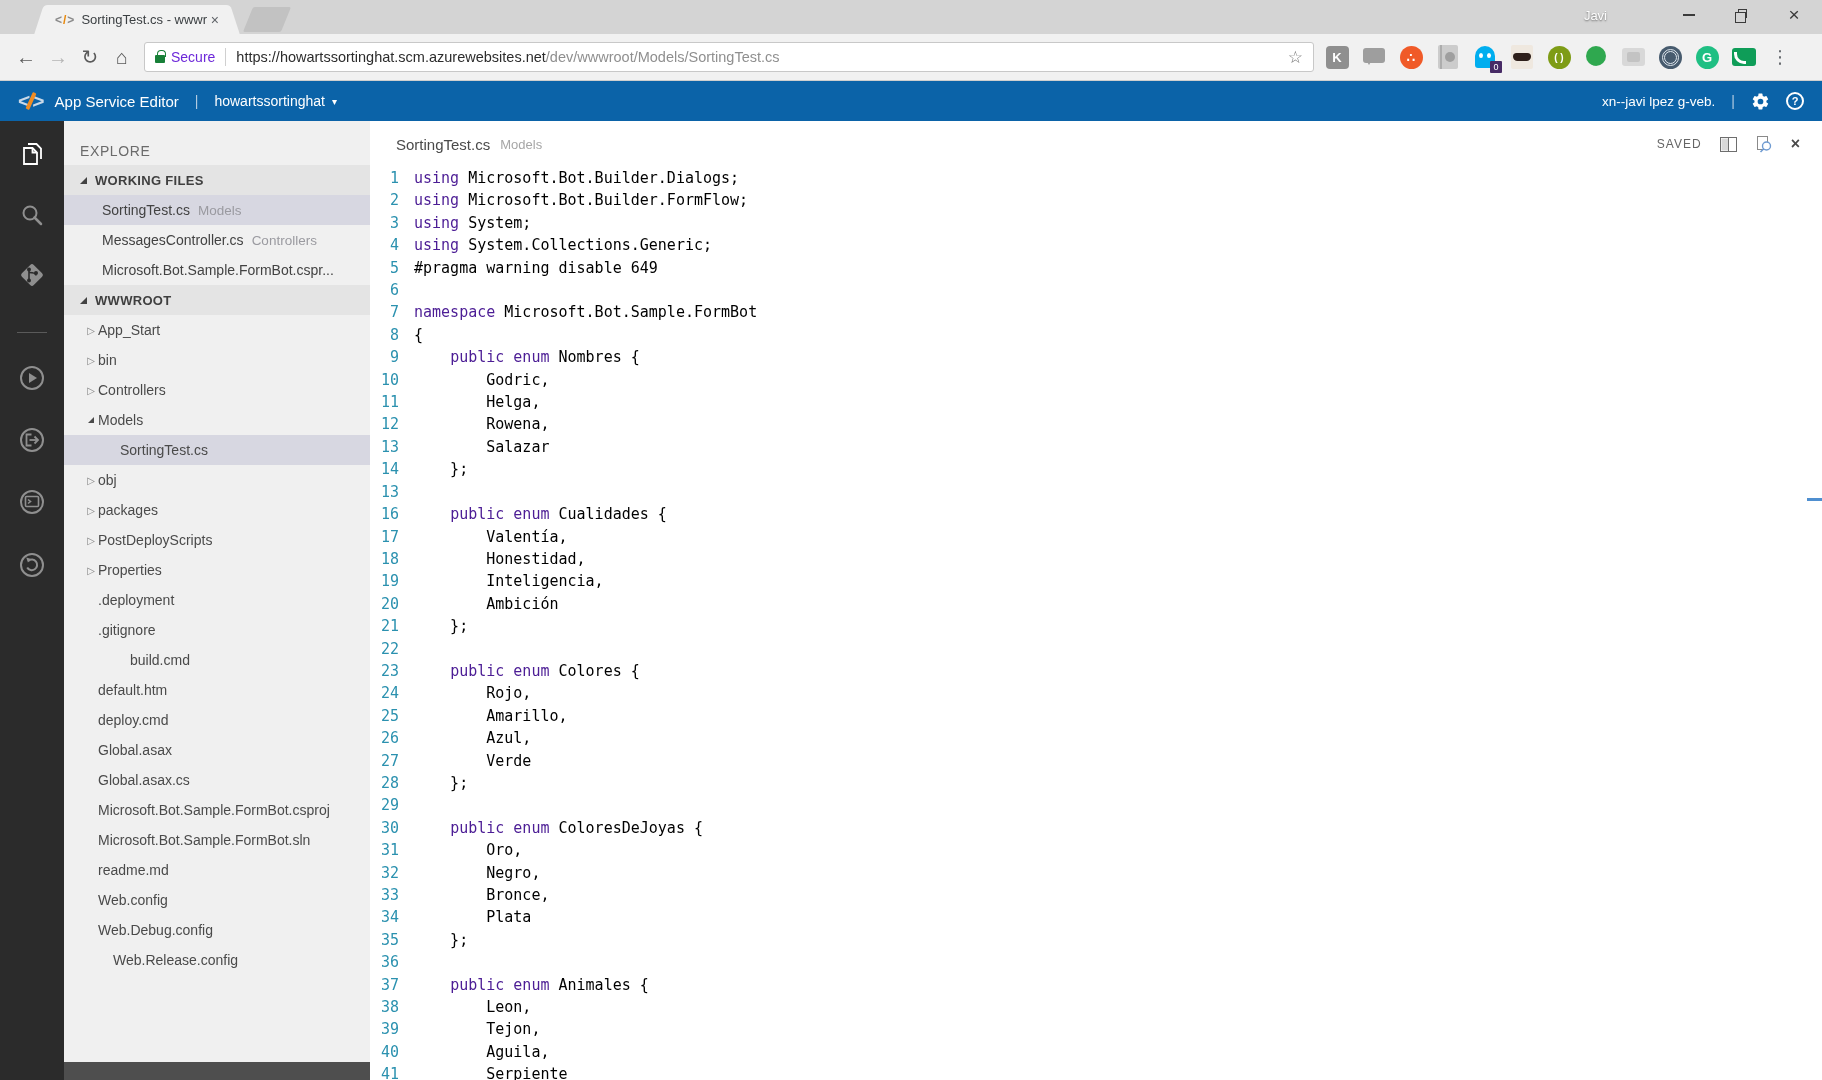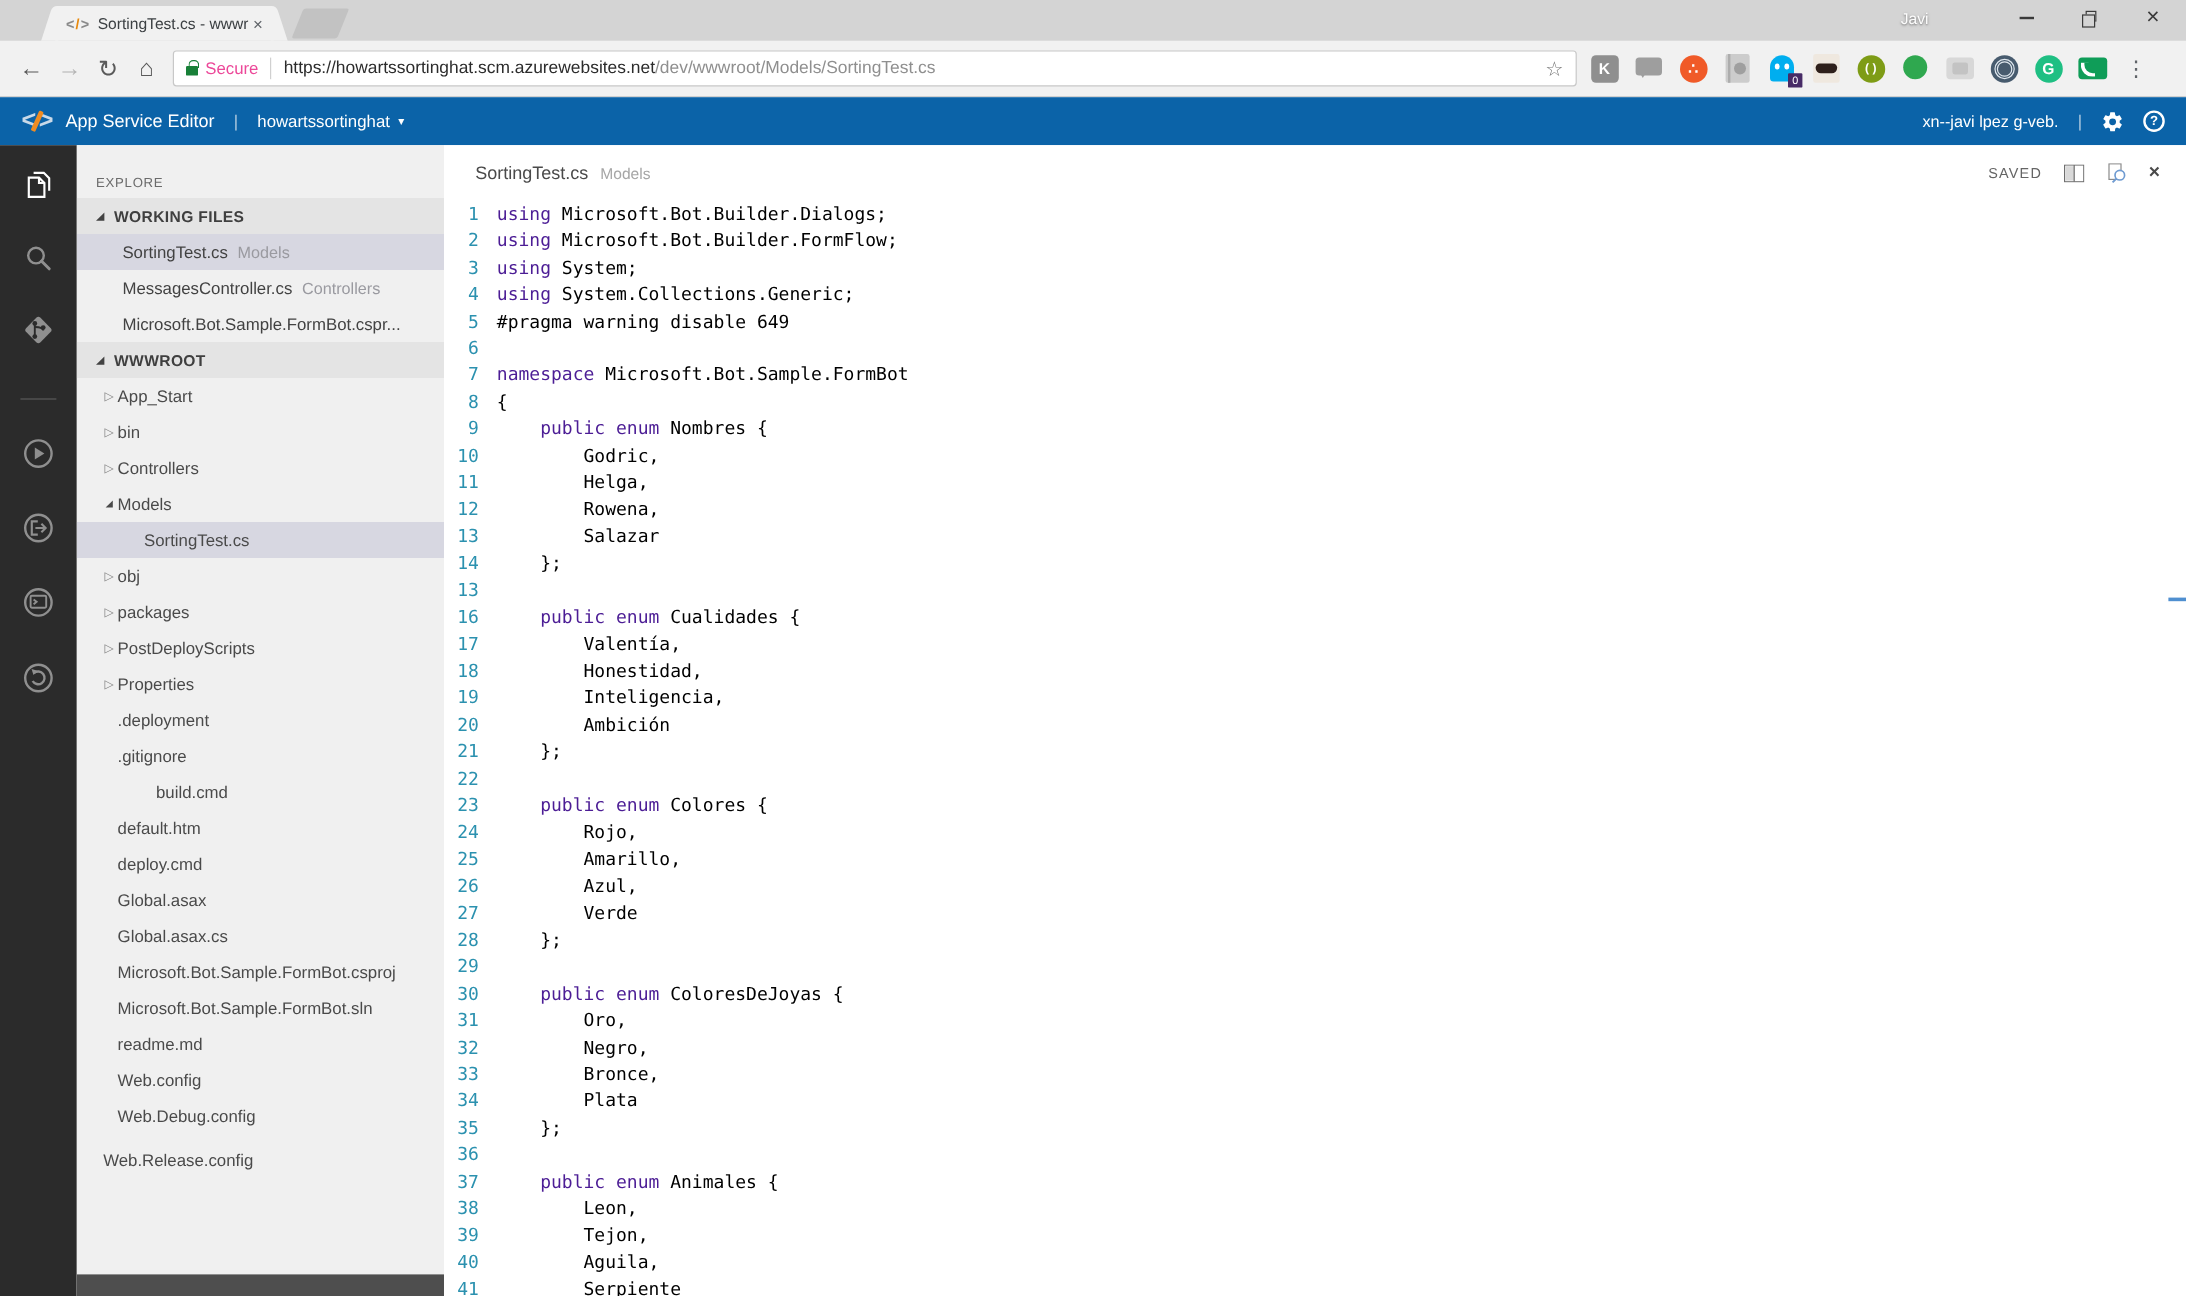--- a/index.html
+++ b/index.html
@@ -27,21 +27,21 @@
   .restore-glyph::after { content:""; position:absolute; top:2px; left:-4px; width:9px; height:9px; border:1px solid #3a3a3a; background:#d4d4d4; }
 
   .toolbar { height:47px; background:#f1f1f1; display:flex; align-items:center; padding:0 10px; border-bottom:1px solid #cfcfcf; }
   .navbtn { width:32px; height:32px; display:flex; align-items:center; justify-content:center; font-size:20px; color:#5a5a5a; }
   .navbtn.disabled { color:#b5b5b5; }
   .omnibox { flex:1; height:30px; background:#fff; border:1px solid #c8c8c8; border-radius:3px; margin:0 10px 0 6px;
              display:flex; align-items:center; padding:0 10px; max-width:1170px; }
   .lock-icon { width:10px; height:8px; background:#188038; border-radius:1px; position:relative; margin-right:6px; margin-top:4px;}
   .lock-icon::before { content:""; position:absolute; top:-5px; left:1.5px; width:7px; height:6px;
                        border:1.5px solid #188038; border-bottom:none; border-radius:4px 4px 0 0; }
-  .secure { color:#ec4899; font-size:14px; margin-right:10px; }
+  .secure { color:#6d28d9; font-size:14px; margin-right:10px; }
   .url-sep { width:1px; height:18px; background:#d0d0d0; margin-right:10px; }
   .url { font-size:14.5px; white-space:nowrap; overflow:hidden; flex:1; }
   .url .host { color:#2c2c2c; } .url .path { color:#8f8f8f; }
   .star { color:#767676; font-size:17px; margin-left:8px; }
   .extensions { display:flex; align-items:center; gap:11px; margin-right:8px; }
   .ext { width:26px; height:26px; display:flex; align-items:center; justify-content:center; position:relative; }
   .ext .glyph { font-weight:bold; }
   .kind-circle .shape { width:23px; height:23px; border-radius:50%; background:var(--bg); display:flex; align-items:center; justify-content:center; }
   .kind-square .shape { width:23px; height:23px; border-radius:4px; background:var(--bg); display:flex; align-items:center; justify-content:center; }
   .kind-bubble .shape { width:22px; height:15px; border-radius:3px; background:var(--bg); position:relative; margin-top:-3px;}
@@ -79,21 +79,21 @@
   .help-circle { width:18px; height:18px; border:2px solid #fff; border-radius:50%; display:flex;
                  align-items:center; justify-content:center; font-size:11px; font-weight:bold; }
 
   
   .main { display:flex; height:959px; }
   .activitybar { width:64px; background:#2b2b2b; position:relative; flex:none; }
   .ab-icon { position:absolute; left:17px; width:30px; height:30px; }
   .ab-divider { position:absolute; left:17px; width:30px; height:1px; background:#5a5a5a; }
 
   .sidebar { width:306px; background:#f0f0f0; flex:none; position:relative; color:#424242; overflow:hidden; }
-  .explore-label { height:44px; display:flex; align-items:flex-end; padding:0 0 6px 16px; font-size:11px;
+  .explore-label { height:44px; display:flex; align-items:flex-end; padding:0 0 6px 16px; font-size:14px;
                    color:#6b6b6b; letter-spacing:.6px; }
   .section-header { height:30px; background:#e4e4e4; display:flex; align-items:center; padding-left:16px;
                     font-size:13px; font-weight:bold; color:#3f3f3f; letter-spacing:.3px; }
   .tw-open { width:0; height:0; border-left:7px solid transparent; border-bottom:7px solid #424242; margin-right:8px; }
   .wf-item { height:30px; display:flex; align-items:center; padding-left:38px; font-size:14px; white-space:nowrap; }
   .hint { color:#9a9aa0; margin-left:8px; font-size:13.5px; }
   .selected { background:#d7d7e1; }
   .tree-row { height:30px; display:flex; align-items:center; font-size:14px; color:#4a4a4a; white-space:nowrap; }
   .tree-caret { width:14px; display:inline-flex; justify-content:center; align-items:center; flex:none; }
   .tw-closed { font-size:10px; color:#848484; }
@@ -399,21 +399,21 @@
           <span>readme.md</span>
         </div>
         <div class="tree-row" style="padding-left: 20px;">
           <span class="tree-caret"></span>
           <span>Web.config</span>
         </div>
         <div class="tree-row" style="padding-left: 20px;">
           <span class="tree-caret"></span>
           <span>Web.Debug.config</span>
         </div>
-        <div class="tree-row" style="padding-left: 8px; align-items: flex-end;">
+        <div class="tree-row" style="padding-left: 35px;">
           <span class="tree-caret"></span>
           <span>Web.Release.config</span>
         </div>
       </div>
     <div class="sidebar-scrollbar"></div>
   </div>
 
   <div class="editor">
     <div class="editor-header">
       <span class="file-name">SortingTest.cs</span>

